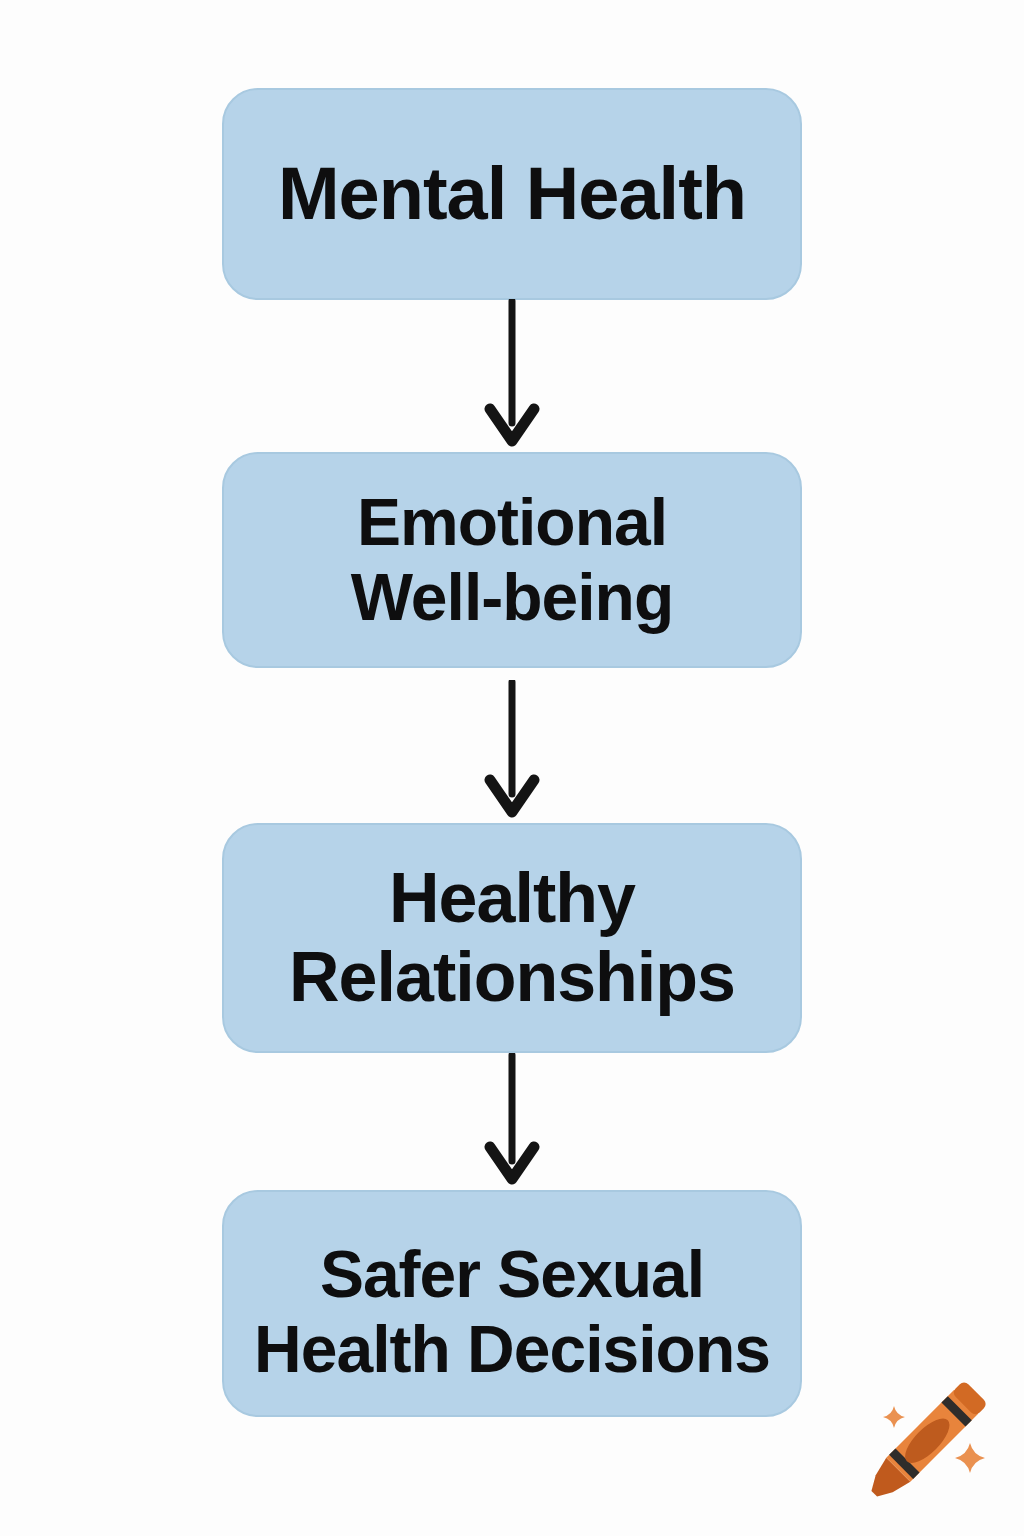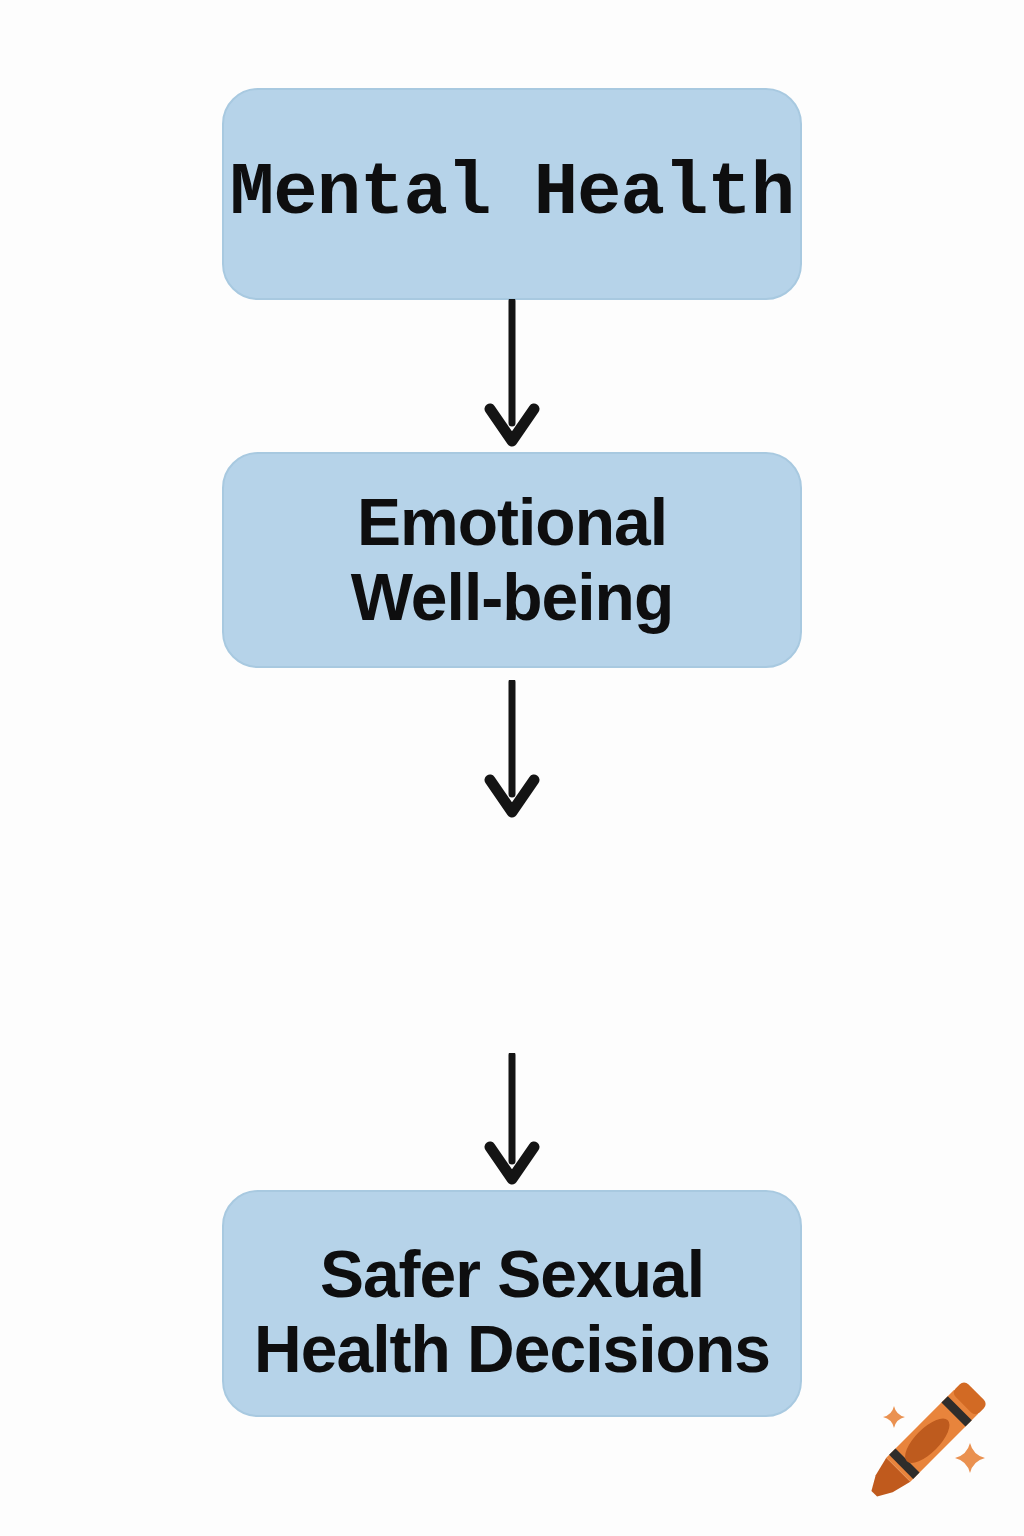--- a/index.html
+++ b/index.html
@@ -24,21 +24,21 @@
     justify-content: center;
   }
   .node-label {
     white-space: pre-line;
     text-align: center;
     font-weight: 700;
     color: #0E0E0F;
     line-height: 1.13;
     letter-spacing: -1px;
   }
-  .node-1 { top: 88px;   height: 212px; font-family: Liberation Mono, monospace; }
+  .node-1 { top: 88px;   height: 212px; }
   .node-1 .node-label { font-size: 74px; }
   .node-2 { top: 452px;  height: 216px; }
   .node-2 .node-label { font-size: 66px; }
   .node-3 { top: 823px;  height: 230px; }
   .node-3 .node-label { font-size: 70px; }
   .node-4 { top: 1190px; height: 227px; }
   .node-4 .node-label { font-size: 66px; margin-top: 16px; }
 
   .arrow { position: absolute; left: 480px; }
   .arrow-1 { top: 299px; }
@@ -64,20 +64,24 @@
   <div class="node node-2">
     <div class="node-label">Emotional
 Well-being</div>
   </div>
 
   <svg class="arrow arrow-2" width="64" height="140" viewBox="0 0 64 140" aria-hidden="true">
     <line x1="32" y1="2" x2="32" y2="114" stroke="#141414" stroke-width="7" stroke-linecap="round"></line>
     <polyline points="10,100 32,132 54,100" fill="none" stroke="#141414" stroke-width="11" stroke-linecap="round" stroke-linejoin="round"></polyline>
   </svg>
 
+  <div class="node node-3">
+    <div class="node-label">Healthy
+Relationships</div>
+  </div>
 
   <svg class="arrow arrow-3" width="64" height="134" viewBox="0 0 64 134" aria-hidden="true">
     <line x1="32" y1="2" x2="32" y2="108" stroke="#141414" stroke-width="7" stroke-linecap="round"></line>
     <polyline points="10,94 32,126 54,94" fill="none" stroke="#141414" stroke-width="11" stroke-linecap="round" stroke-linejoin="round"></polyline>
   </svg>
 
   <div class="node node-4">
     <div class="node-label">Safer Sexual
 Health Decisions</div>
   </div>

